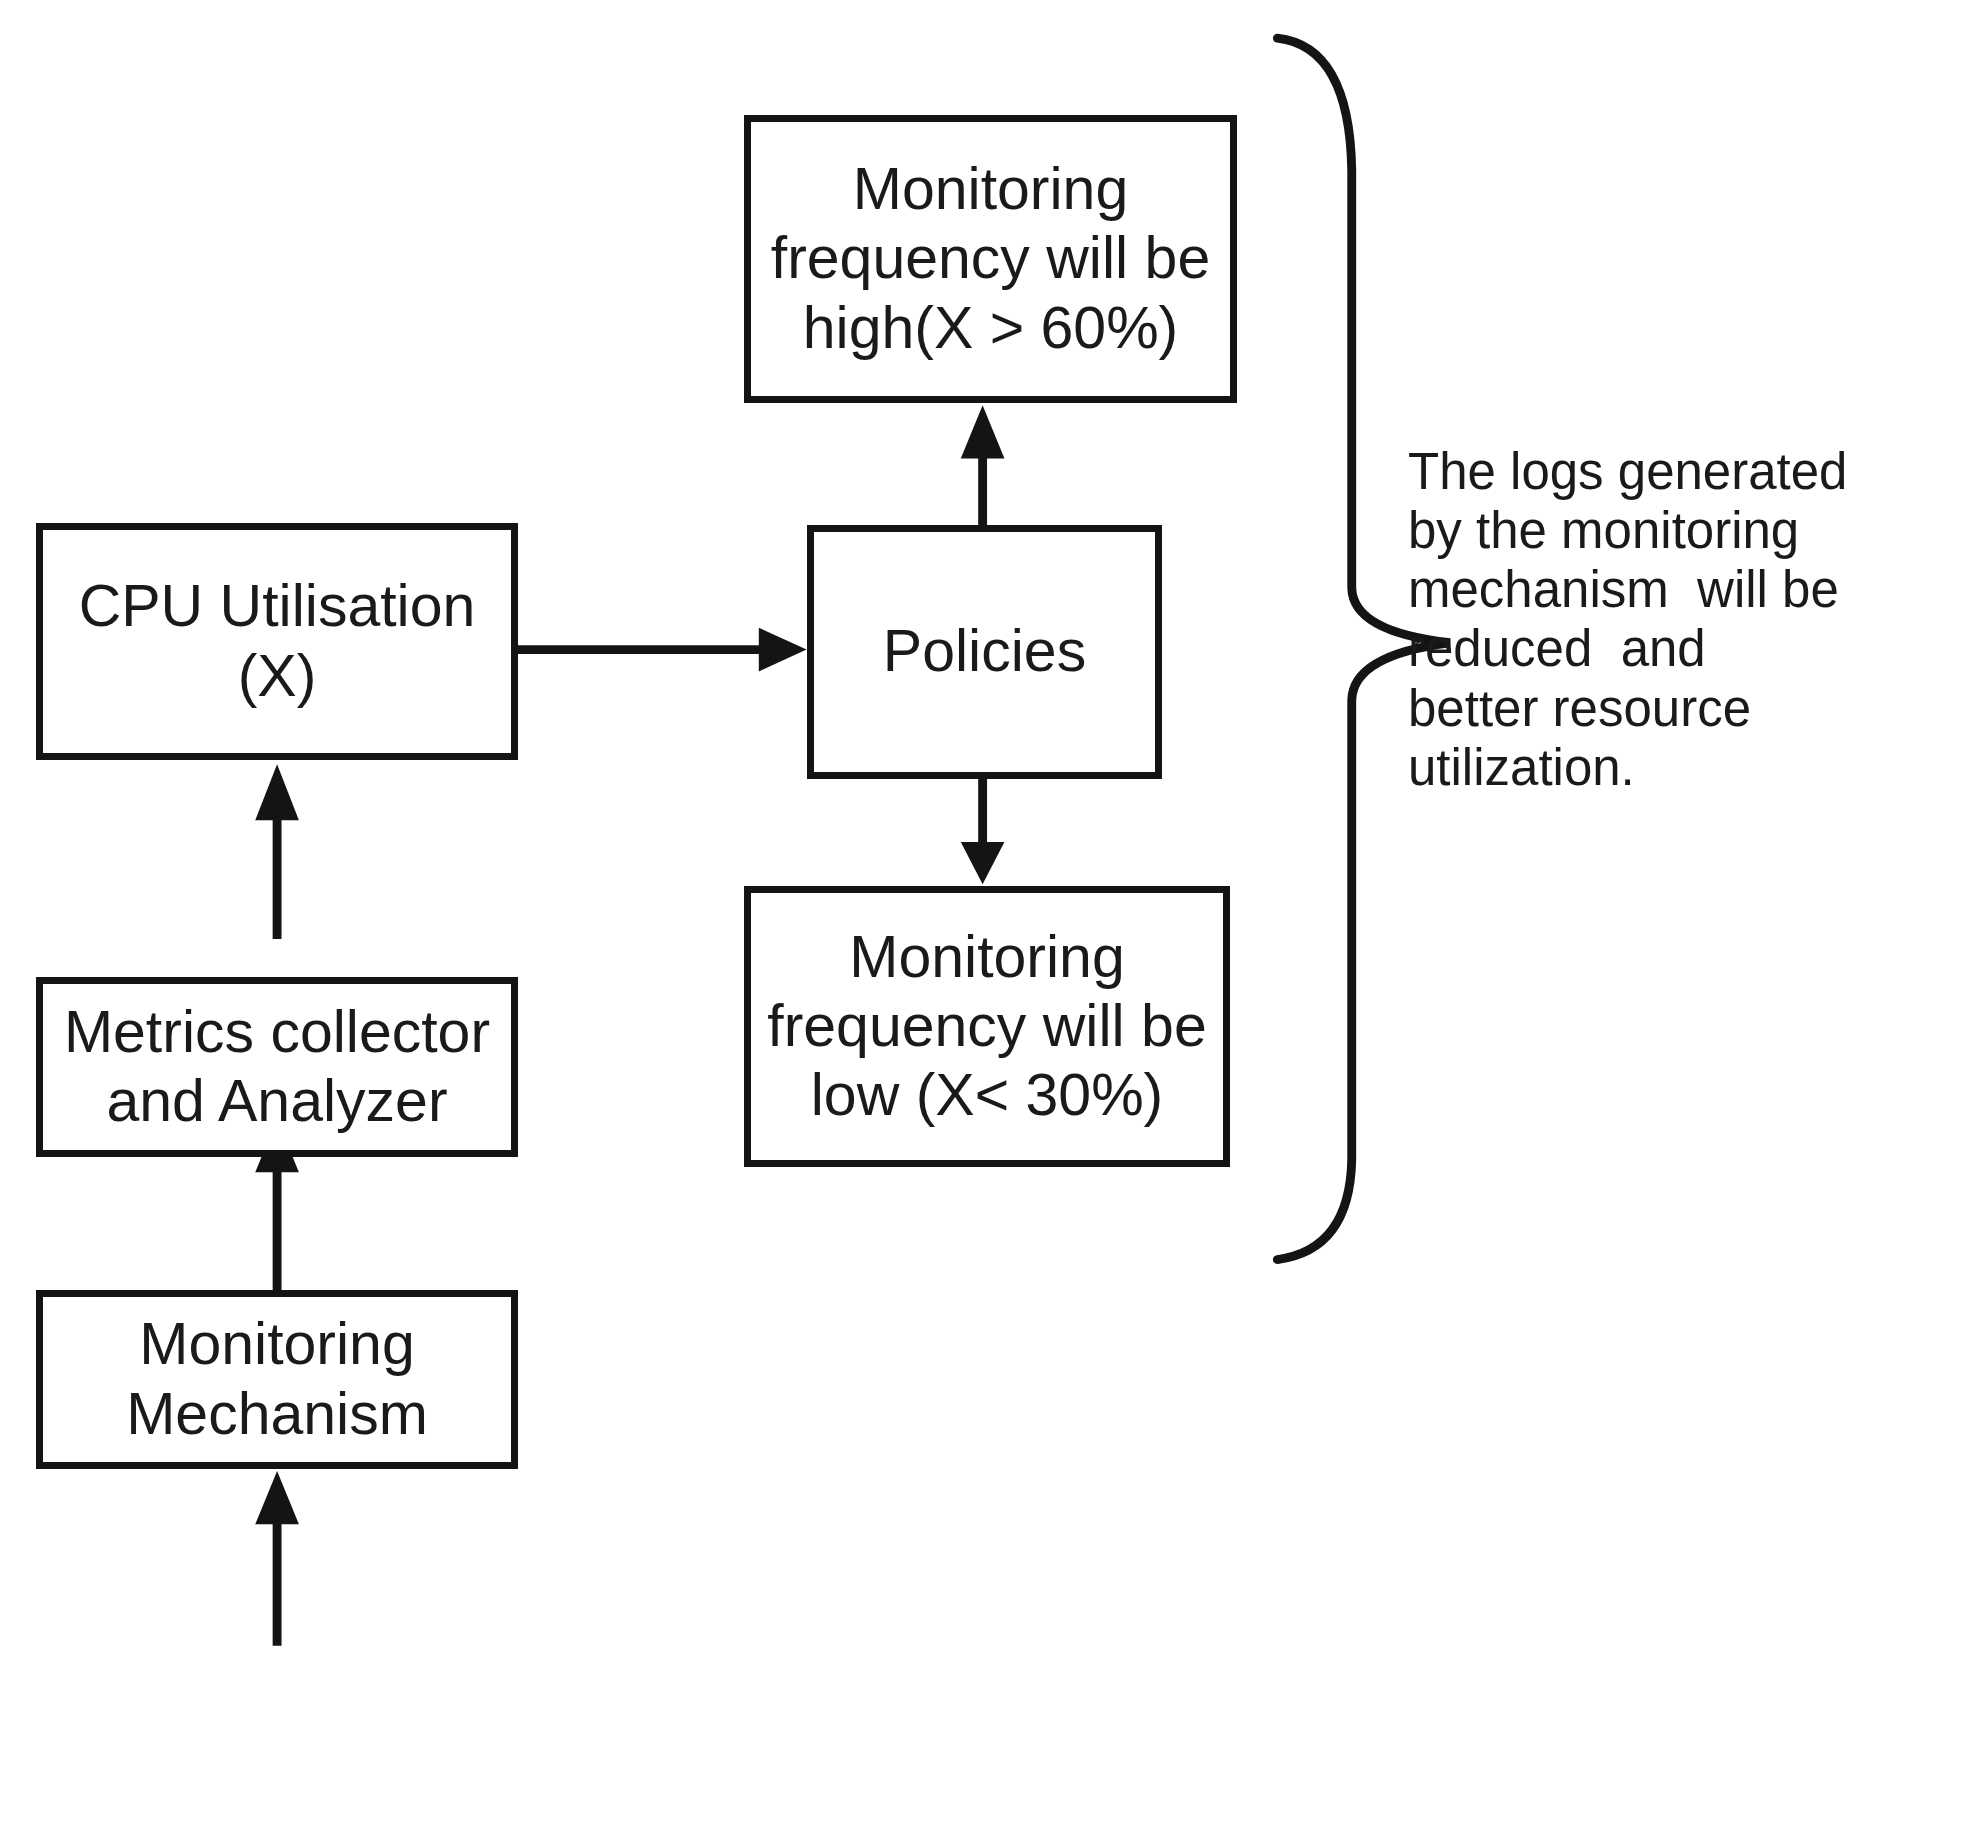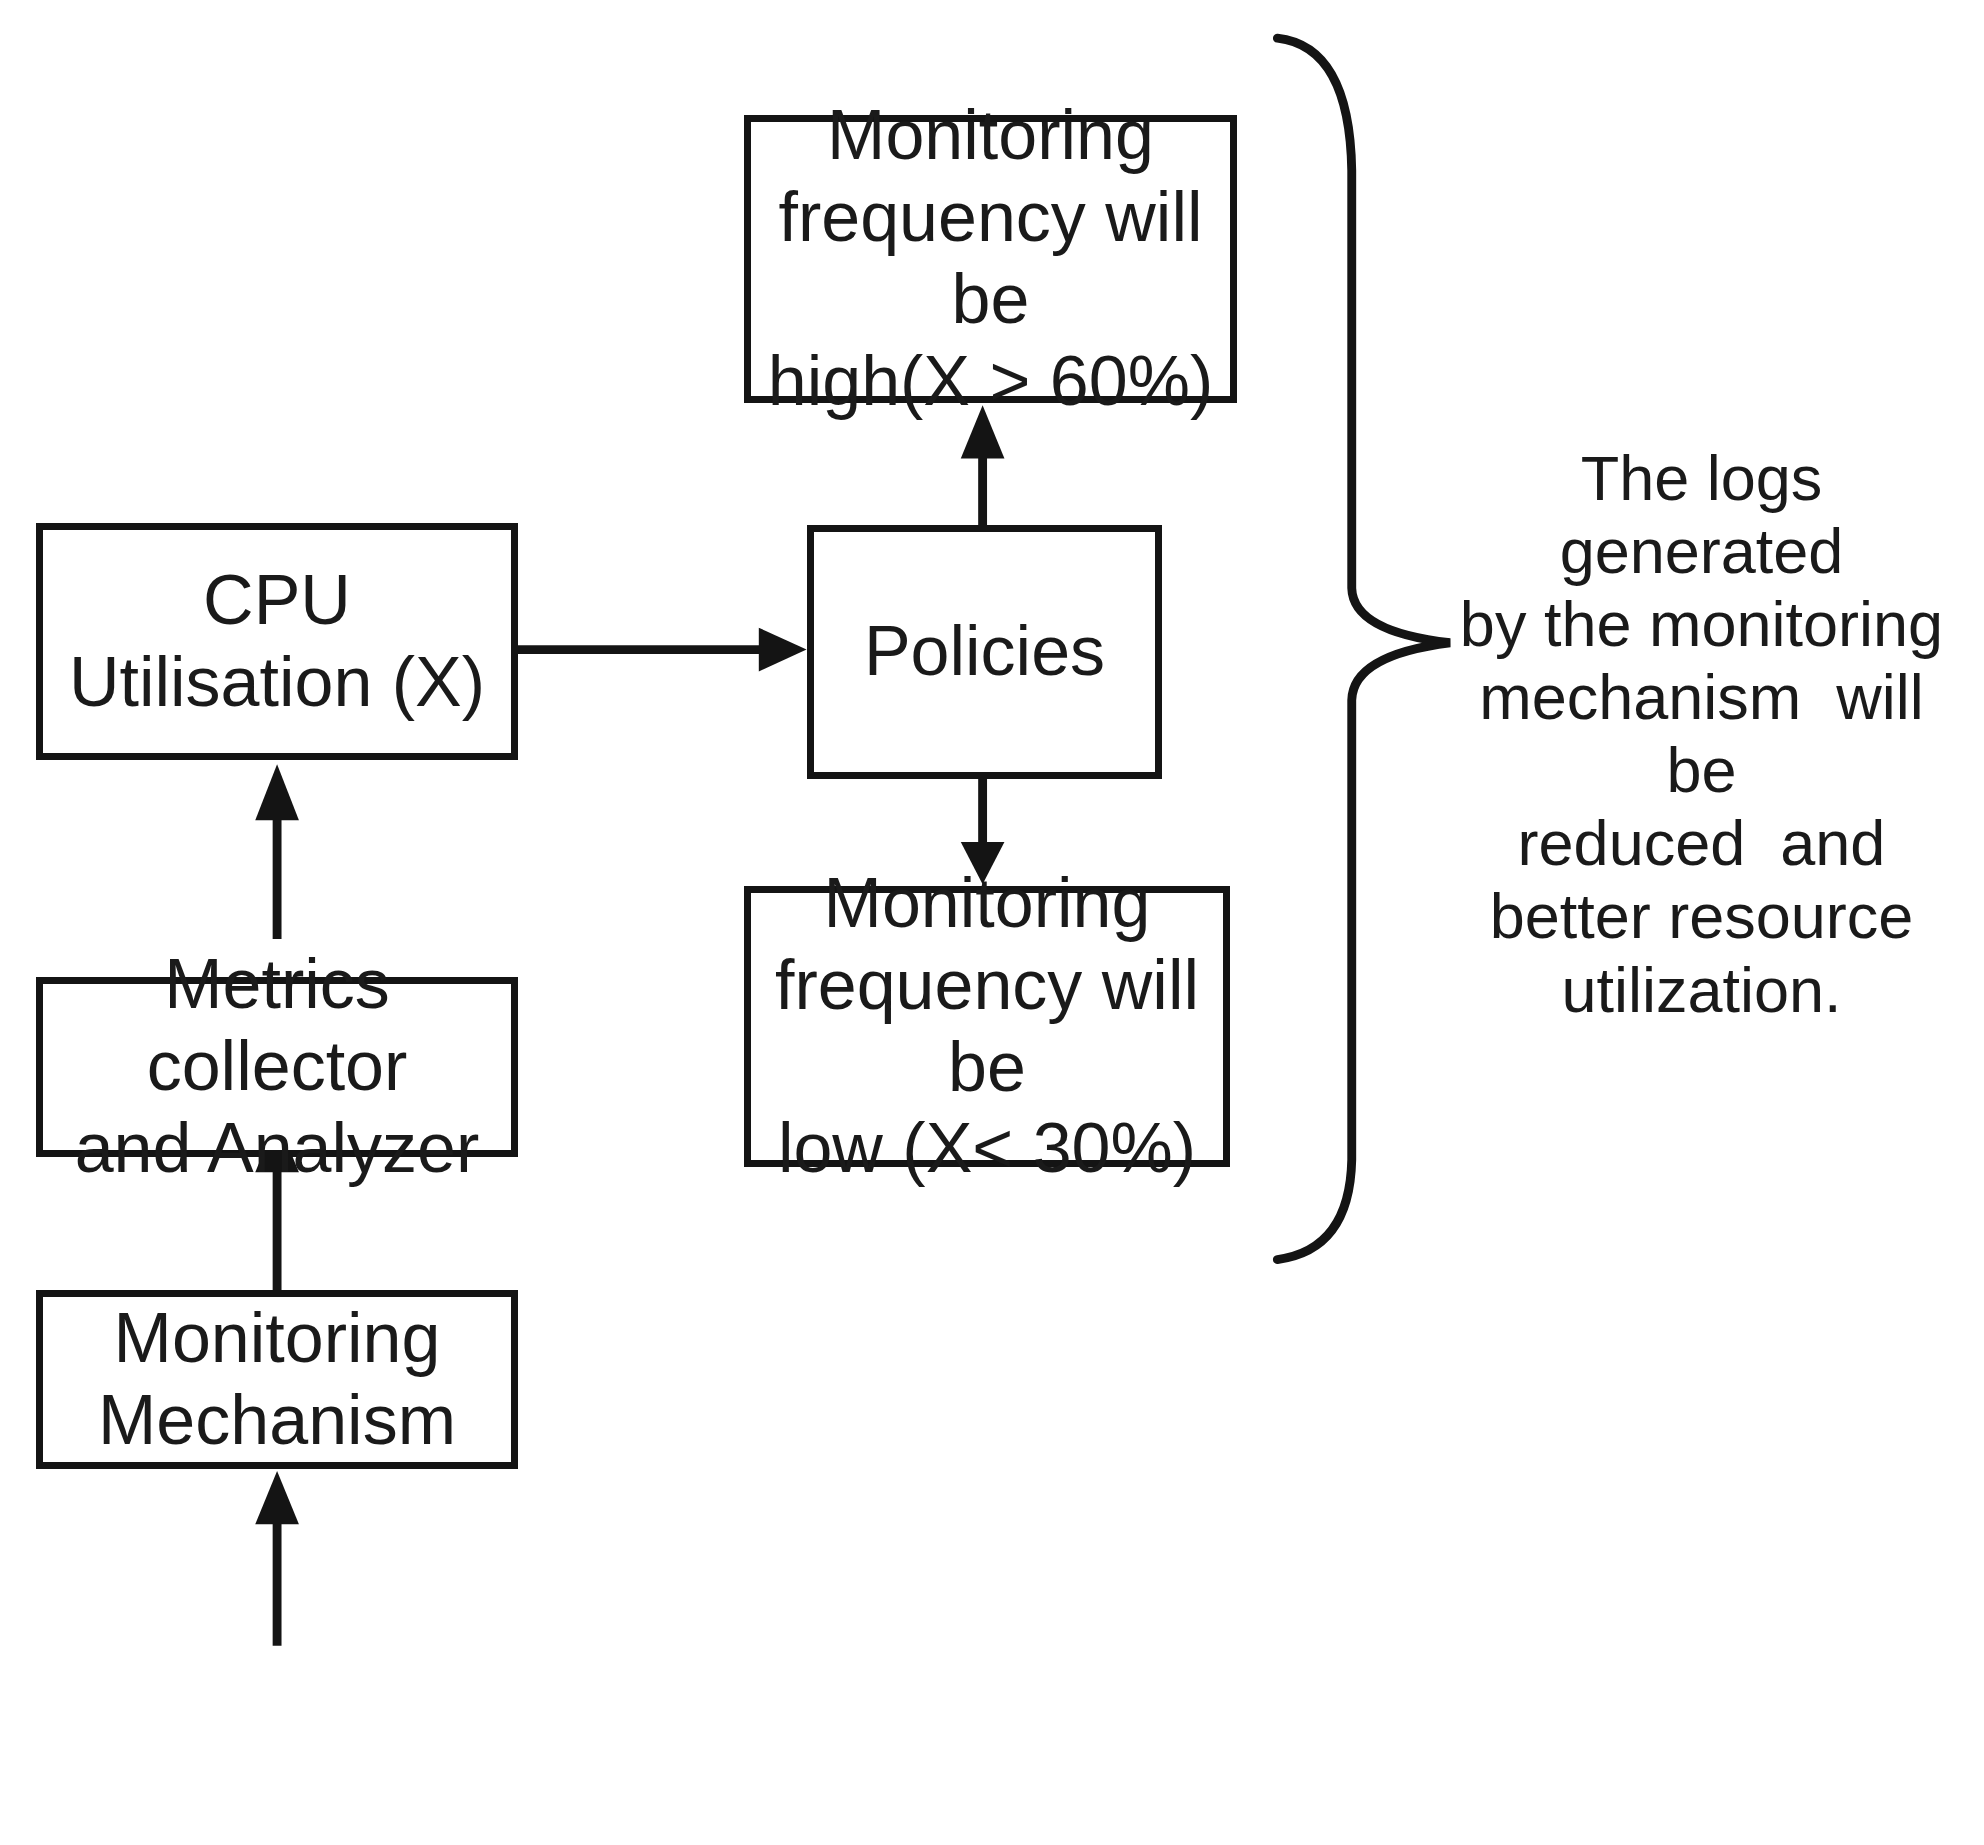--- a/index.html
+++ b/index.html
@@ -31,41 +31,40 @@
     box-sizing:border-box;
     border:7.5px solid var(--line);
     background:#ffffff;
     display:flex;
     align-items:center;
     justify-content:center;
   }
   .node .label{
     white-space:pre-wrap;
     text-align:center;
-    font-size:70px;
+    font-size:59px;
     line-height:1.17;
     color:var(--text);
   }
   
   .box-freq-high { left:744px; top:115px;  width:493px; height:288px; }
   .box-policies  { left:807px; top:525px;  width:355px; height:254px; }
   .box-freq-low  { left:744px; top:886px; width:486px; height:281px; }
   .box-cpu       { left:36px;   top:523px;  width:482px; height:237px; }
   .box-metrics   { left:36px;   top:937px; width:482px; height:180px;margin-top:40px; }
   .box-mechanism { left:36px;   top:1290px; width:482px; height:179px; }
   .box-cloud     { left:36px;   top:1644px; width:482px; height:179px; }
 
   .annotation{
     position:absolute;
-    left:1456px;
+    left:1408px;
     top:442px;
     width:491px;
-    text-align:center;
     white-space:pre-wrap;
-    font-size:63px;
+    font-size:51px;
     line-height:1.16;
     color:var(--text);
   }
 </style>
 </head>
 <body>
 
 <div class="canvas">
 
   <svg class="connectors" viewBox="0 0 2909 2704" xmlns="http://www.w3.org/2000/svg">

